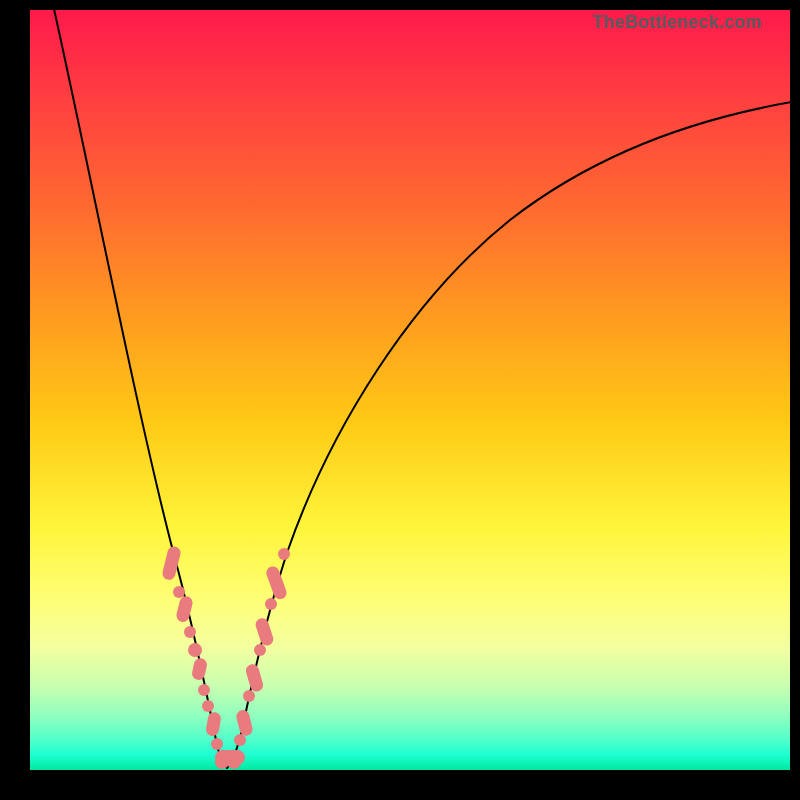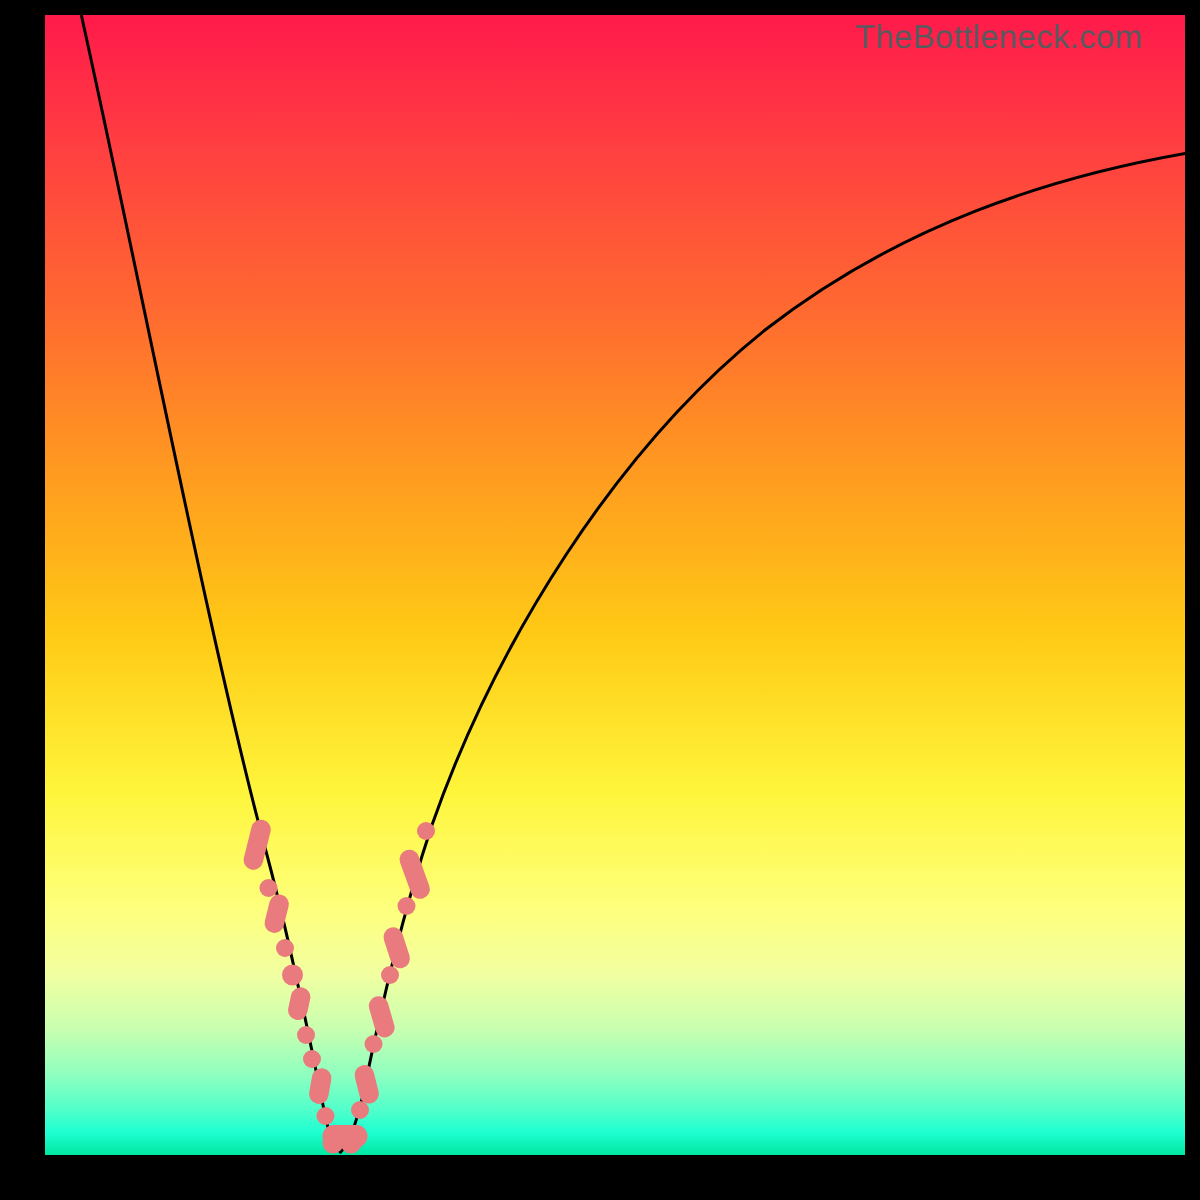--- a/index.html
+++ b/index.html
@@ -30,22 +30,22 @@
       #8effc0 93%,
       #52ffca 96%,
       #1effd2 98%,
       #00e8a0 100%
     );
   }
   .watermark {
     position: absolute;
     top: 12px;
     right: 38px;
-    font-size: 22px;
-    font-weight: 400;
+    font-size: 18px;
+    font-weight: 700;
     color: #555b5e;
     letter-spacing: 0.2px;
     pointer-events: none;
   }
   svg.curve {
     position: absolute;
     left: 30px;
     top: 10px;
     width: 760px;
     height: 760px;

